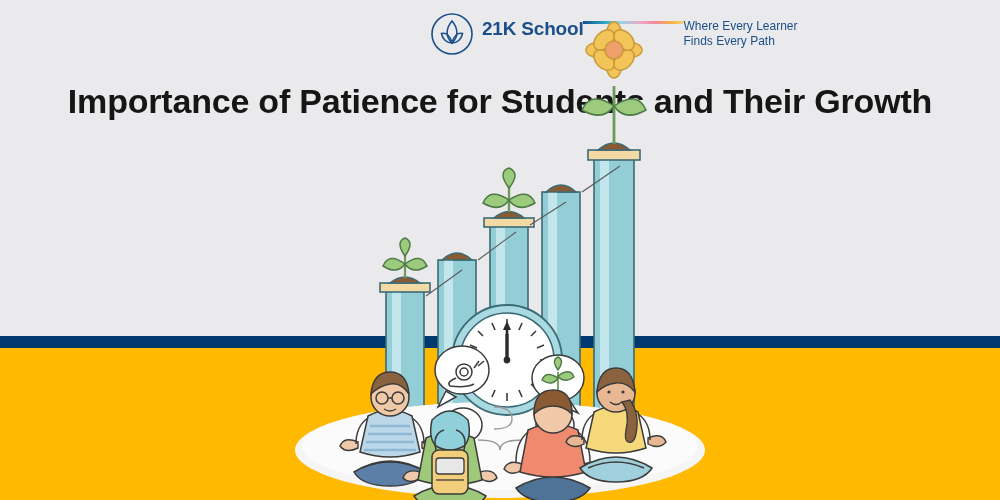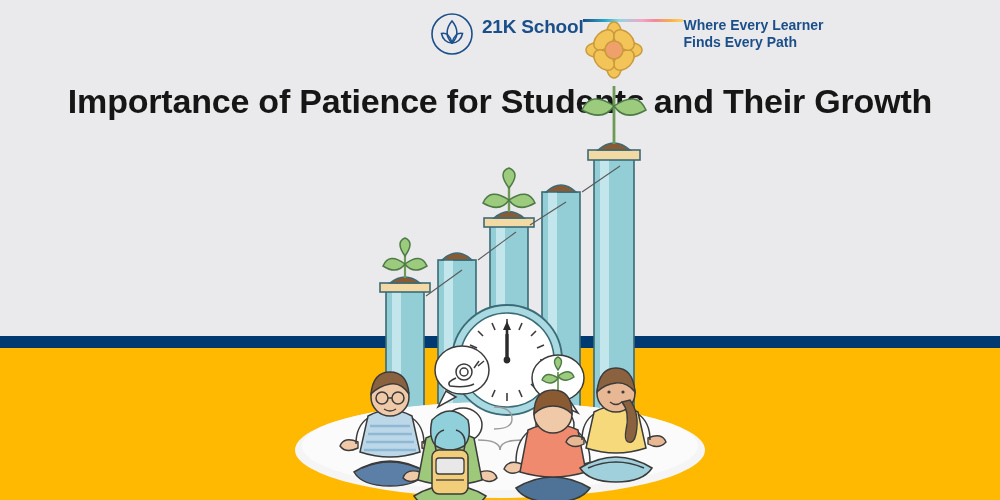--- a/index.html
+++ b/index.html
@@ -31,21 +31,21 @@
   .logo-text { display:flex; flex-direction:row; line-height:1; }
   .logo-name {
     font-size:19px; font-weight:bold; color:#1b4f8a;
     letter-spacing:-.2px; white-space:nowrap;
   }
   .logo-rule {
     height:3px; width:100px; margin:2px 0 3px 0;
     background:linear-gradient(to right,#1b4f8a 0%,#2aa8c4 22%,#8fd6e6 36%,#f0a8c8 58%,#f2899a 72%,#f7b24a 88%,#fdd26a 100%);
   }
   .logo-tag {
-    font-size:14px; font-weight:bold; color:#1b4f8a;
+    font-size:12px; font-weight:normal; color:#1b4f8a;
     line-height:1.25; white-space:nowrap;
   }
 
   
   .title {
     position:absolute; left:0; top:82px; width:1000px;
     text-align:center;
     font-size:34px; font-weight:bold; color:#161616;
     letter-spacing:-.2px;
   }

